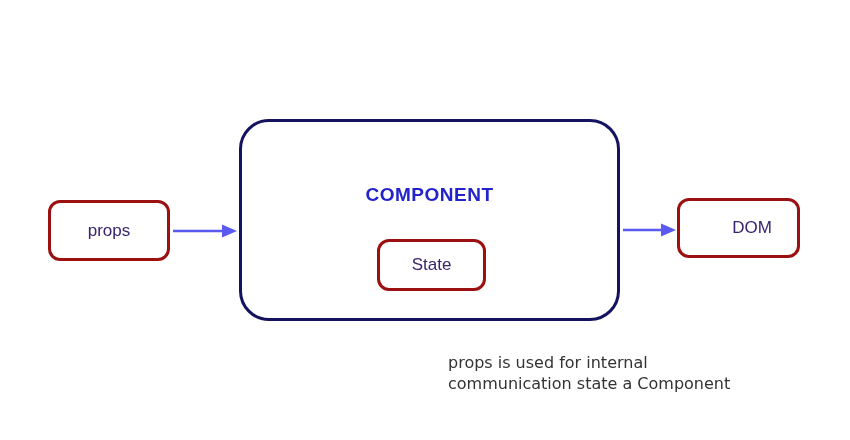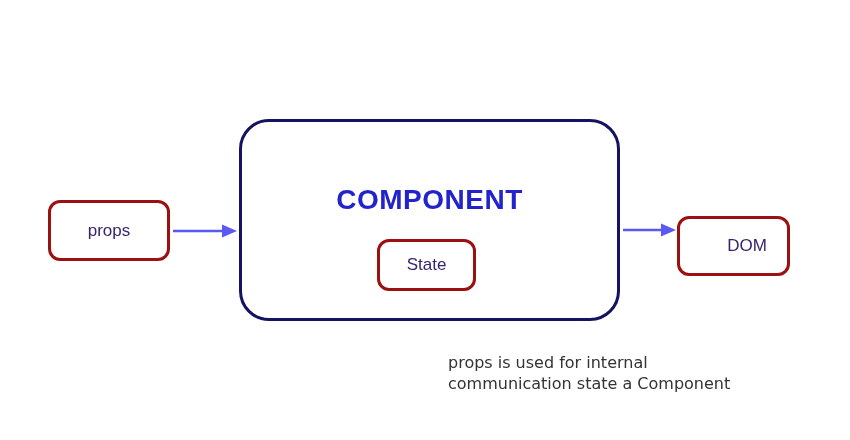--- a/index.html
+++ b/index.html
@@ -26,39 +26,39 @@
     background: var(--background);
     border: 3px solid var(--node-border-red);
     border-radius: 12px;
     display: flex;
     align-items: center;
     justify-content: center;
     color: var(--node-label-indigo);
     font-size: 17px;
   }
   .props-box   { left: 48px;  top: 200px; width: 122px; height: 61px; }
-  .dom-box     { left: 677px; top: 216px; width: 113px; height: 60px; padding-left: 27px; }
+  .dom-box     { left: 677px; top: 198px; width: 123px; height: 60px; padding-left: 27px; }
   .component-box {
     position: absolute;
     left: 239px; top: 119px;
     width: 381px; height: 202px;
     background: var(--background);
     border: 3px solid var(--component-border-navy);
     border-radius: 30px;
   }
   .component-title {
     position: absolute;
     left: 0; right: 0; top: 62px;
     text-align: center;
-    font-size: 28px;
+    font-size: 19px;
     font-weight: bold;
     letter-spacing: 0.5px;
     color: var(--component-title-blue);
   }
-  .state-box { left: 135px; top: 117px; width: 99px; height: 52px; }
+  .state-box { left: 135px; top: 117px; width: 109px; height: 52px; }
   .arrow-layer {
     position: absolute;
     left: 0; top: 0;
     width: 850px; height: 440px;
     pointer-events: none;
   }
   .arrow-line { stroke: var(--arrow-blue); stroke-width: 2.5; }
   .arrow-head { fill: var(--arrow-blue); }
   .caption {
     position: absolute;

